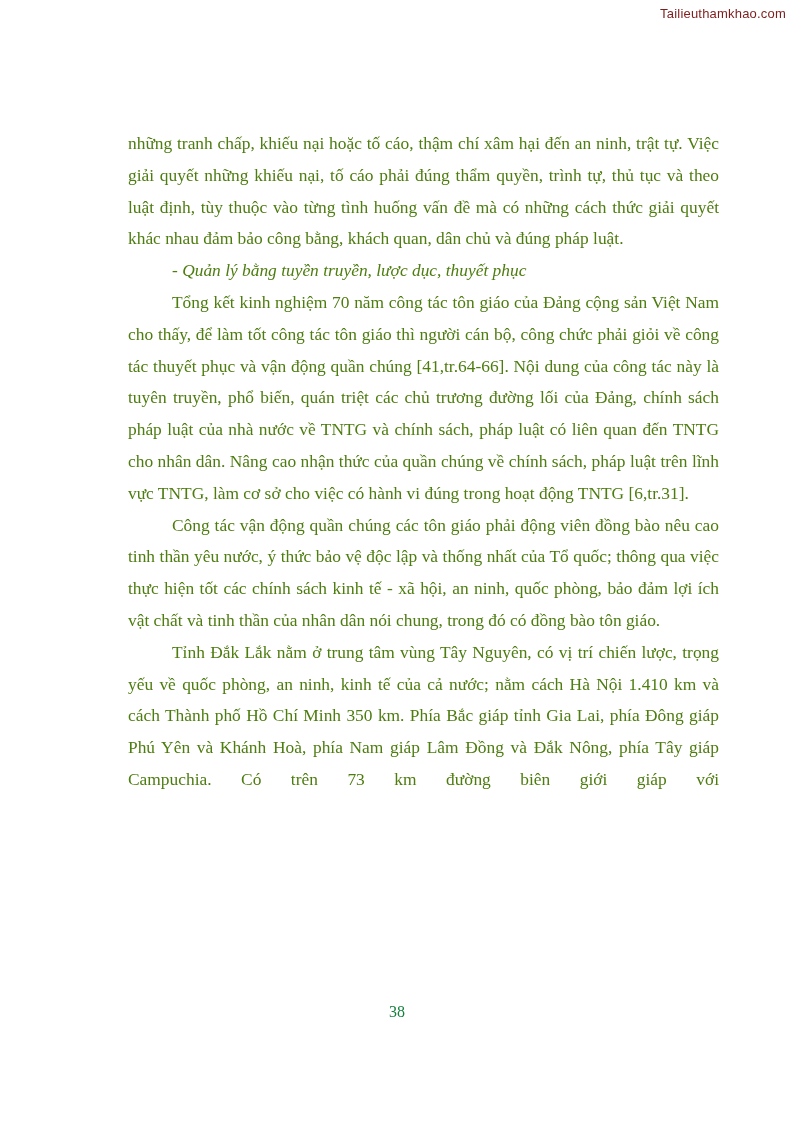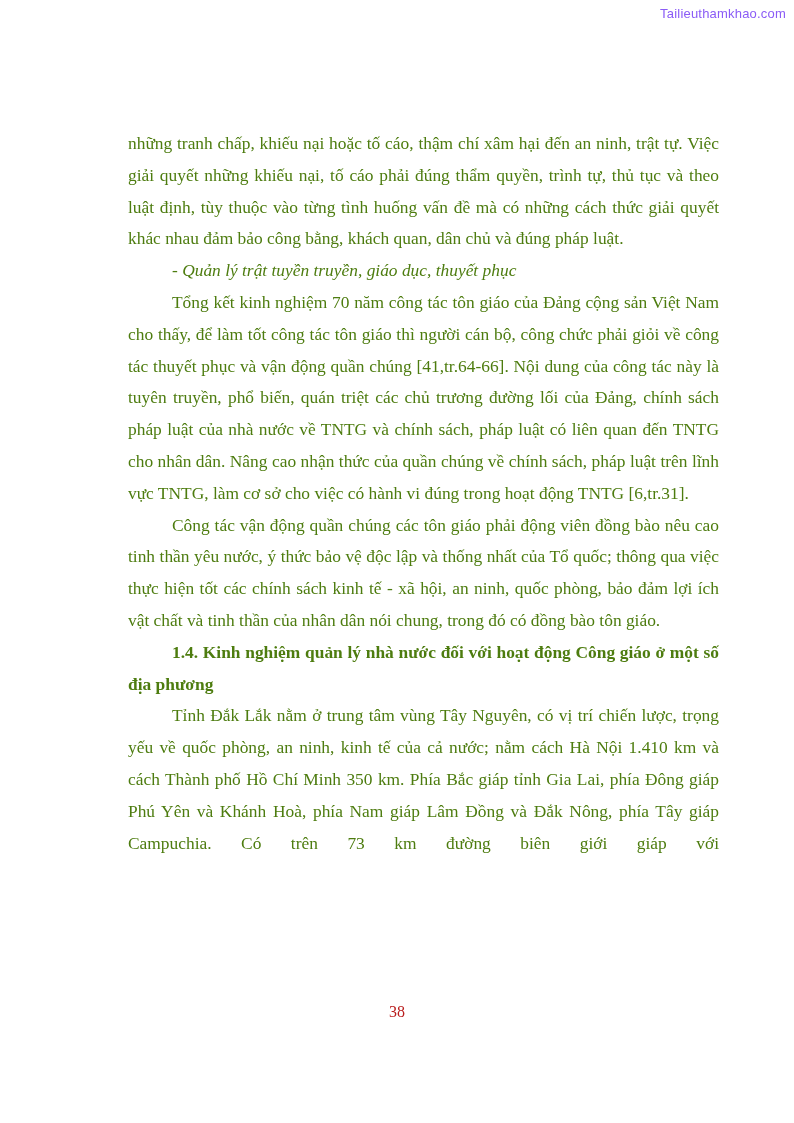--- a/index.html
+++ b/index.html
@@ -1,43 +1,42 @@
 <!DOCTYPE html>
 <html><head>
 <meta charset="utf-8">
 <style>
   html, body { margin: 0; padding: 0; background: #ffffff; }
   body { width: 794px; height: 1123px; position: relative; overflow: hidden; }
   .watermark {
     position: absolute; top: 6px; right: 8px;
     font-family: "Liberation Sans", sans-serif; font-size: 13px;
-    color: #8b5cf6; letter-spacing: 0.2px;
+    color: #7f1d1d; letter-spacing: 0.2px;
   }
   .page {
     position: absolute; left: 128px; top: 128px; width: 591px;
     font-family: "Liberation Serif", serif; font-size: 17.4px;
     line-height: 31.8px; color: #4d7c0f;
   }
   .para { margin: 0; text-align: justify; }
   .para.indent { text-indent: 44px; }
   .italic-line { font-style: italic; padding-left: 44px; }
   .heading { font-weight: bold; text-indent: 44px; text-align: justify; margin: 0; }
   .subheading { font-style: italic; padding-left: 47px; margin: 0; }
   .page-number {
     position: absolute; top: 1003px; left: 0; width: 794px; text-align: center;
-    font-family: "Liberation Serif", serif; font-size: 16px; color: #b91c1c;
+    font-family: "Liberation Serif", serif; font-size: 16px; color: #15803d;
   }
 </style>
 </head>
 <body>
 
 <div class="watermark">Tailieuthamkhao.com</div>
 
 <div class="page">
   <p class="para">những tranh chấp, khiếu nại hoặc tố cáo, thậm chí xâm hại đến an ninh, trật tự. Việc giải quyết những khiếu nại, tố cáo phải đúng thẩm quyền, trình tự, thủ tục và theo luật định, tùy thuộc vào từng tình huống vấn đề mà có những cách thức giải quyết khác nhau đảm bảo công bằng, khách quan, dân chủ và đúng pháp luật.</p>
-  <p class="para italic-line">- Quản lý trật tuyền truyền, giáo dục, thuyết phục</p>
+  <p class="para italic-line">- Quản lý bằng tuyền truyền, lược dục, thuyết phục</p>
   <p class="para indent">Tổng kết kinh nghiệm 70 năm công tác tôn giáo của Đảng cộng sản Việt Nam cho thấy, để làm tốt công tác tôn giáo thì người cán bộ, công chức phải giỏi về công tác thuyết phục và vận động quần chúng [41,tr.64-66]. Nội dung của công tác này là tuyên truyền, phổ biến, quán triệt các chủ trương đường lối của Đảng, chính sách pháp luật của nhà nước về TNTG và chính sách, pháp luật có liên quan đến TNTG cho nhân dân. Nâng cao nhận thức của quần chúng về chính sách, pháp luật trên lĩnh vực TNTG, làm cơ sở cho việc có hành vi đúng trong hoạt động TNTG [6,tr.31].</p>
   <p class="para indent">Công tác vận động quần chúng các tôn giáo phải động viên đồng bào nêu cao tinh thần yêu nước, ý thức bảo vệ độc lập và thống nhất của Tổ quốc; thông qua việc thực hiện tốt các chính sách kinh tế - xã hội, an ninh, quốc phòng, bảo đảm lợi ích vật chất và tinh thần của nhân dân nói chung, trong đó có đồng bào tôn giáo.</p>
-  <p class="heading">1.4. Kinh nghiệm quản lý nhà nước đối với hoạt động Công giáo ở một số địa phương</p>
   <p class="para indent" style="text-align-last: justify;">Tỉnh Đắk Lắk nằm ở trung tâm vùng Tây Nguyên, có vị trí chiến lược, trọng yếu về quốc phòng, an ninh, kinh tế của cả nước; nằm cách Hà Nội 1.410 km và cách Thành phố Hồ Chí Minh 350 km. Phía Bắc giáp tỉnh Gia Lai, phía Đông giáp Phú Yên và Khánh Hoà, phía Nam giáp Lâm Đồng và Đắk Nông, phía Tây giáp Campuchia. Có trên 73 km đường biên giới giáp với</p>
 </div>
 
 <div class="page-number">38</div>
 
 </body></html>

